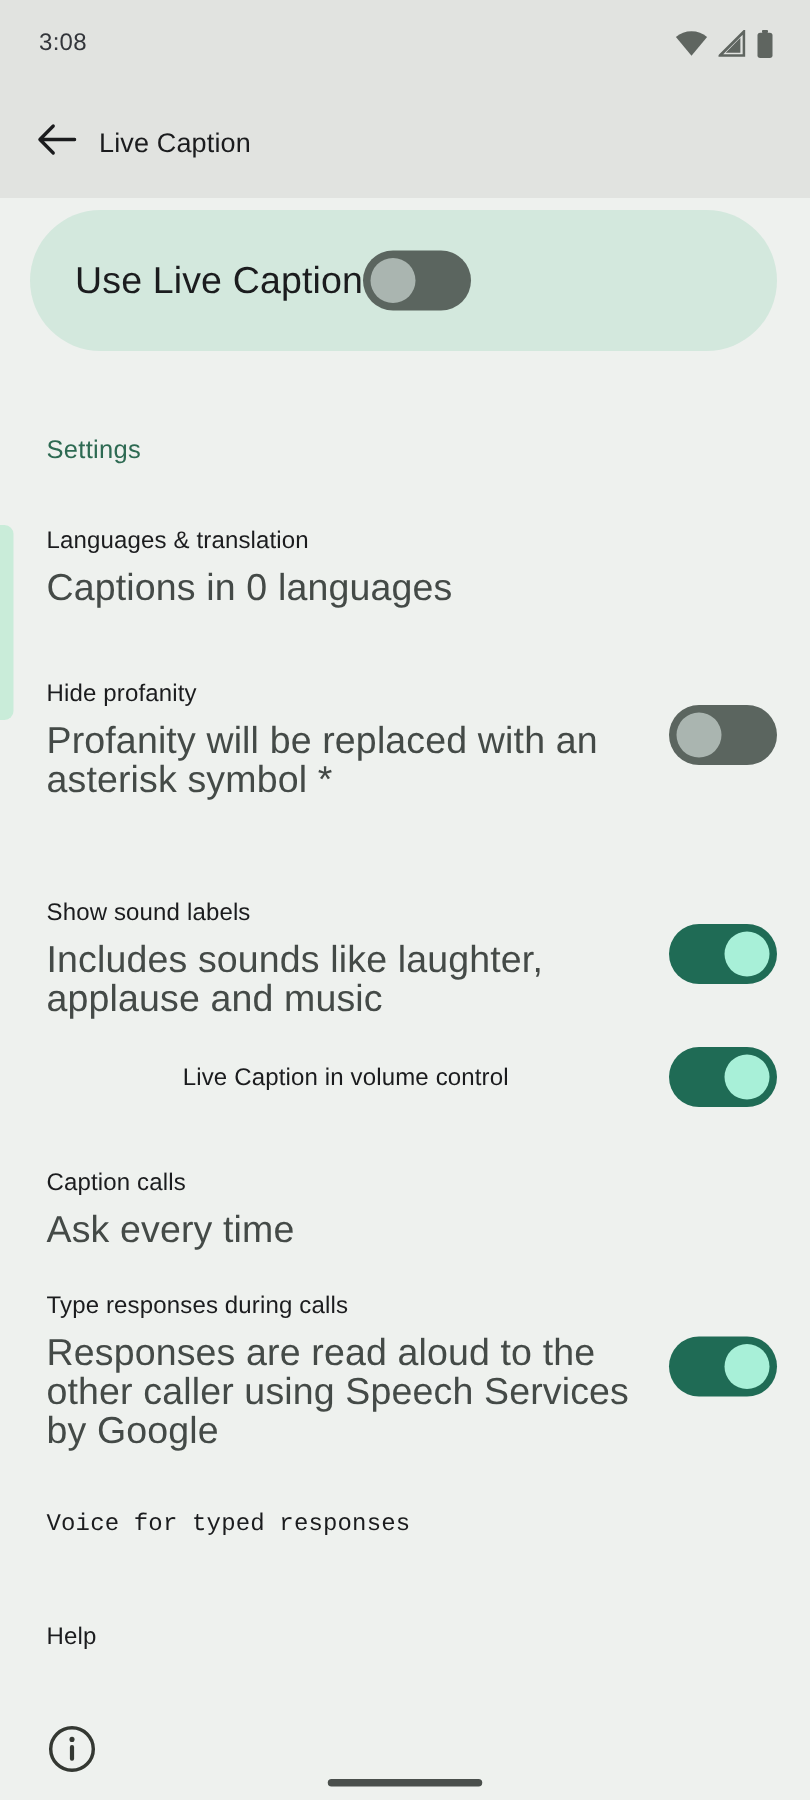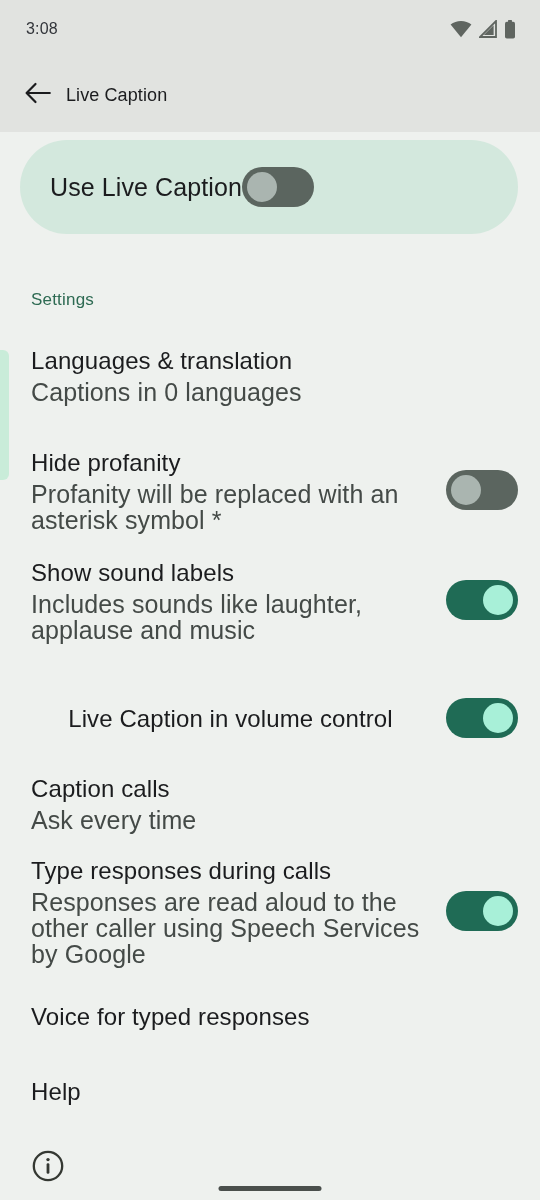--- a/index.html
+++ b/index.html
@@ -146,21 +146,21 @@
     display: flex;
     align-items: center;
     justify-content: space-between;
     padding: 0 22px 0 31px;
     box-sizing: border-box;
     width: 540px;
     cursor: pointer;
   }
   .li-text { flex: 1 1 auto; padding-right: 16px; }
   .li-title {
-    font-size: 24px;
+    font-size: 16px;
     color: #1b1c1e;
     line-height: 33px;
     letter-spacing: 0.1px;
   }
   .li-sub {
     font-size: 25px;
     color: #444a47;
     line-height: 26px;
     margin-top: 2px;
     letter-spacing: 0.1px;
@@ -252,21 +252,21 @@
   <div class="list-item row-pos" style="top:314px;">
     <div class="li-text">
       <div class="li-title">Hide profanity</div>
       <div class="li-sub">Profanity will be replaced with an asterisk symbol *</div>
     </div>
     <span class="toggle off">
       <span class="knob"></span>
     </span>
   </div>
 
-  <div class="list-item row-pos" style="top:424px;">
+  <div class="list-item row-pos" style="top:460px;">
     <div class="li-text">
       <div class="li-title">Show sound labels</div>
       <div class="li-sub">Includes sounds like laughter, applause and music</div>
     </div>
     <span class="toggle on">
       <span class="knob"></span>
     </span>
   </div>
 
   <div class="list-item row-pos" style="top:566px;text-align:center;">
@@ -289,21 +289,21 @@
   <div class="list-item row-pos" style="top:722px;">
     <div class="li-text">
       <div class="li-title">Type responses during calls</div>
       <div class="li-sub">Responses are read aloud to the other caller using Speech Services by Google</div>
     </div>
     <span class="toggle on">
       <span class="knob"></span>
     </span>
   </div>
 
-  <div class="list-item row-pos" style="top:868px;">
+  <div class="list-item row-pos" style="top:868px;font-family:Liberation Mono, monospace;">
     <div class="li-text">
       <div class="li-title">Voice for typed responses</div>
 
     </div>
   </div>
 
   <div class="list-item row-pos" style="top:943px;">
     <div class="li-text">
       <div class="li-title">Help</div>
 

